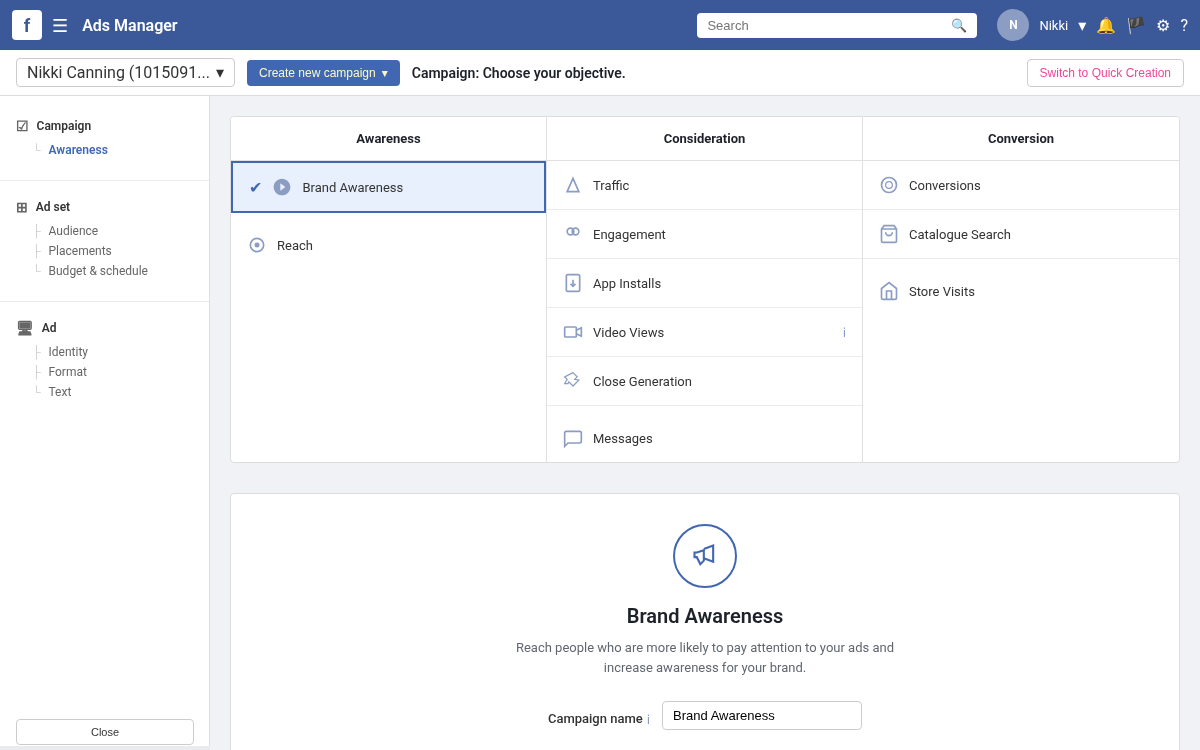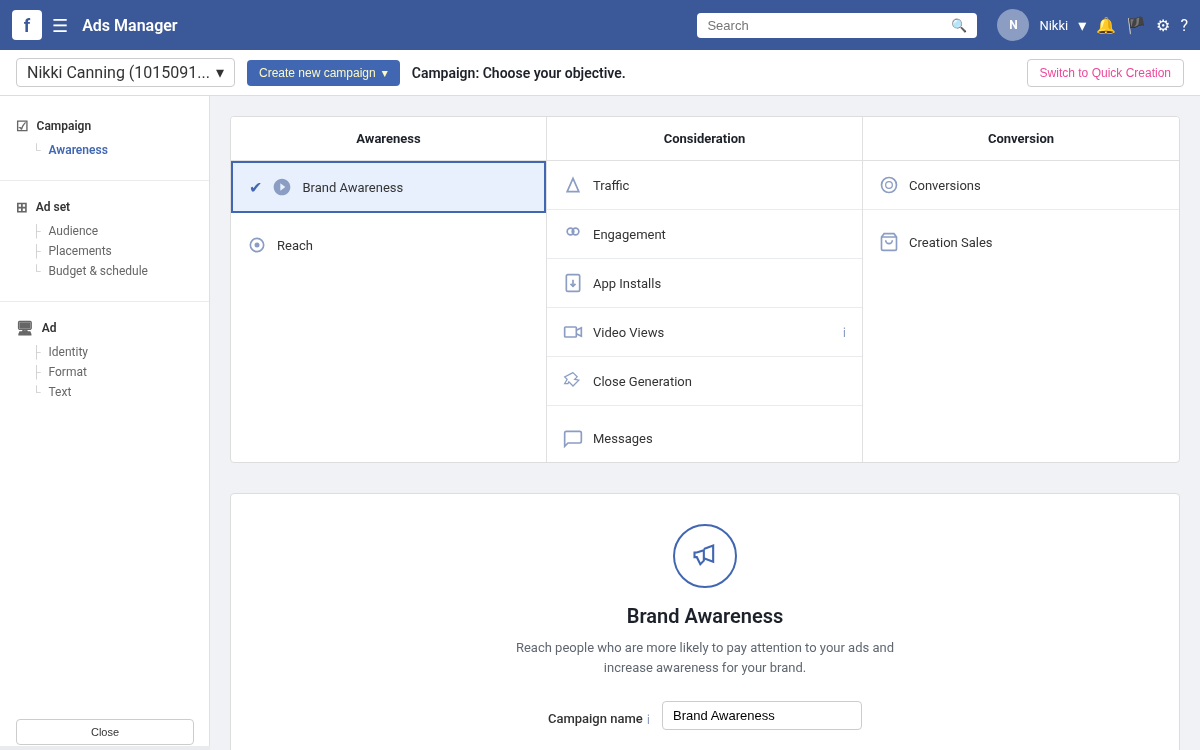--- a/index.html
+++ b/index.html
@@ -406,21 +406,28 @@
             <circle cx="12" cy="12" r="4" fill="none" stroke="#8b9dc3" stroke-width="1.5"></circle>
           </svg>
           <span>Conversions</span>
         </div>
         <div class="obj-item">
           <svg width="20" height="20" viewBox="0 0 24 24">
             <path d="M6 2L3 6v14a2 2 0 002 2h14a2 2 0 002-2V6l-3-4z" fill="none" stroke="#8b9dc3" stroke-width="2"></path>
             <line x1="3" y1="6" x2="21" y2="6" stroke="#8b9dc3" stroke-width="2"></line>
             <path d="M16 10a4 4 0 01-8 0" fill="none" stroke="#8b9dc3" stroke-width="2"></path>
           </svg>
-          <span>Creation Sales</span>
+          <span>Catalogue Search</span>
+        </div>
+        <div class="obj-item">
+          <svg width="20" height="20" viewBox="0 0 24 24">
+            <path d="M3 9l9-7 9 7v11a2 2 0 01-2 2H5a2 2 0 01-2-2z" fill="none" stroke="#8b9dc3" stroke-width="2"></path>
+            <polyline points="9,22 9,12 15,12 15,22" fill="none" stroke="#8b9dc3" stroke-width="2"></polyline>
+          </svg>
+          <span>Store Visits</span>
         </div>
       </div>
     </div>
 
     <div class="selected-detail">
       <div class="detail-icon-circle">
         <svg width="28" height="28" viewBox="0 0 24 24" fill="none">
           <path d="M3 11v2h2l3 6 3-3V7L5 9H3z" fill="none" stroke="#4267b2" stroke-width="1.8"></path>
           <path d="M11 6l8-3v14l-8-3" fill="none" stroke="#4267b2" stroke-width="1.8"></path>
         </svg>

